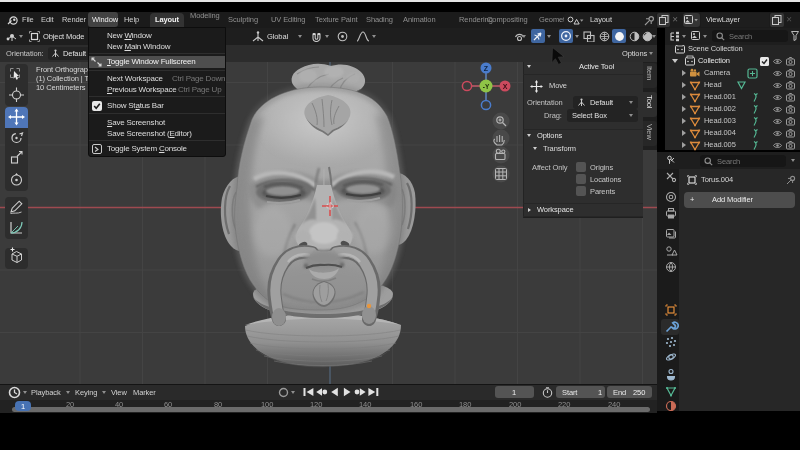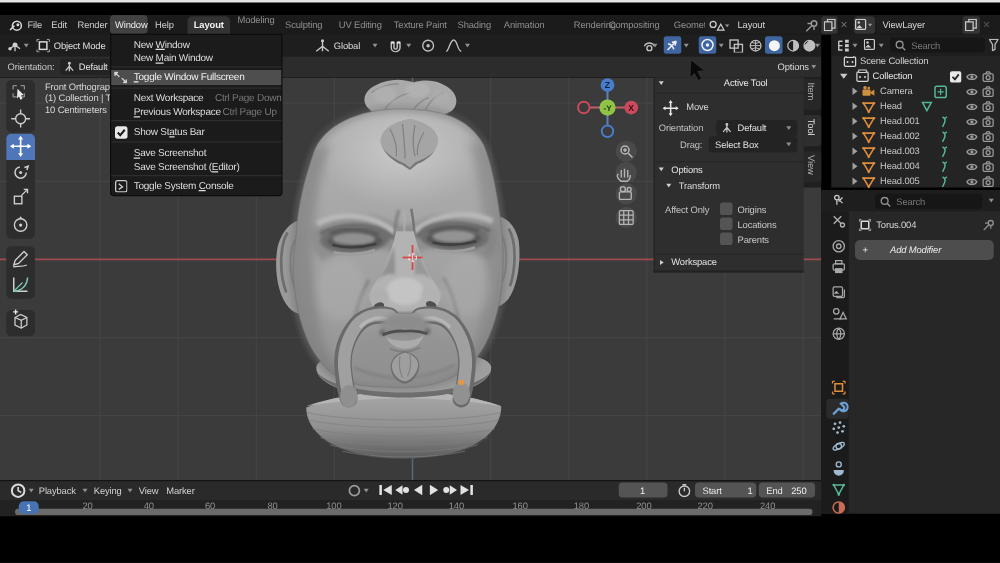--- a/index.html
+++ b/index.html
@@ -820,21 +820,21 @@
       <path d="M0.5 0.5 h1.6 M0.5 0.5 v1.6 M9.5 0.5 h-1.6 M9.5 0.5 v1.6 M0.5 9.5 h1.6 M0.5 9.5 v-1.6 M9.5 9.5 h-1.6 M9.5 9.5 v-1.6" stroke="#9a9a9a" stroke-width="1"></path>
     </svg>
     <span class="t" style="left:701px;top:176px;color:#d6d6d6;">Torus.004</span>
     <svg class="ab" style="left:786px;top:175px;" width="10" height="10" viewBox="0 0 10 10">
       <circle cx="6.6" cy="3.4" r="2" fill="none" stroke="#8e8e8e" stroke-width="1.1"></circle>
       <path d="M5.2 4.8 L1 9 M6.6 5.4 V8 M4.6 3.4 H2" stroke="#8e8e8e" stroke-width="1" fill="none"></path>
     </svg>
 
     <div class="ab" style="left:684px;top:192px;width:111px;height:16px;background:#4d4d4d;border-radius:4px;"></div>
     <span class="t" style="left:690px;top:196px;color:#ececec;">+</span>
-    <span class="t" style="left:712px;top:196px;color:#ececec;font-style:italic;">Add Modifier</span>
+    <span class="t" style="left:712px;top:196px;color:#ececec;">Add Modifier</span>
   </div>
 
   <div id="timeline">
     <div class="ab" style="left:0;top:384px;width:657px;height:16px;background:#2a2a2a;border-top:1px solid #141414;box-sizing:border-box;"></div>
     <div class="ab" style="left:0;top:400px;width:657px;height:13px;background:#222222;"></div>
 
     <svg class="ab" style="left:8px;top:386px;" width="13" height="13" viewBox="0 0 13 13">
       <circle cx="6.5" cy="6.5" r="5" fill="none" stroke="#d9d9d9" stroke-width="1.6"></circle>
       <path d="M6.5 3.5 V6.5 L9 8" stroke="#d9d9d9" stroke-width="1.3" fill="none"></path>
     </svg>

